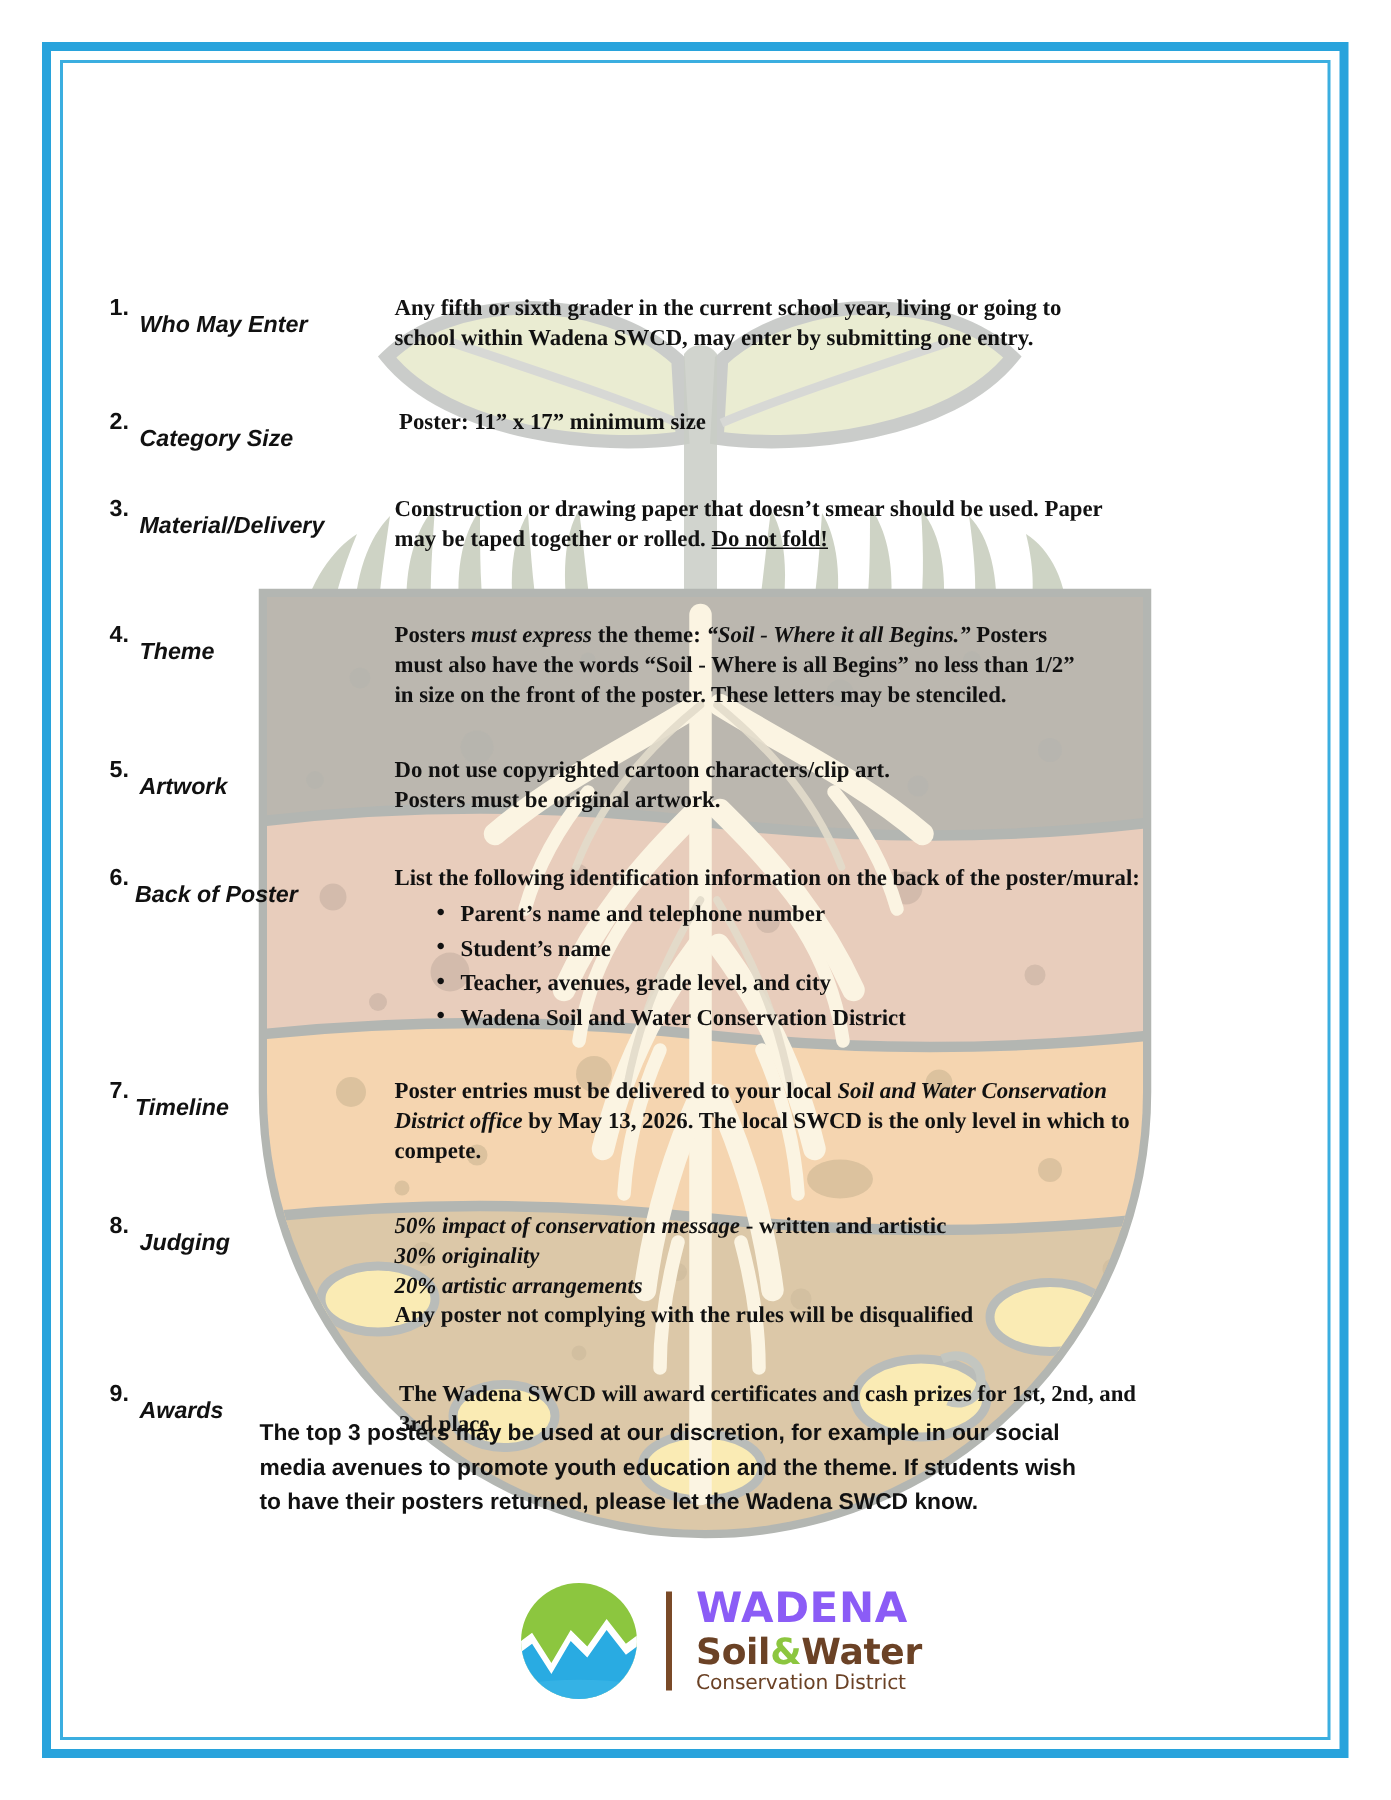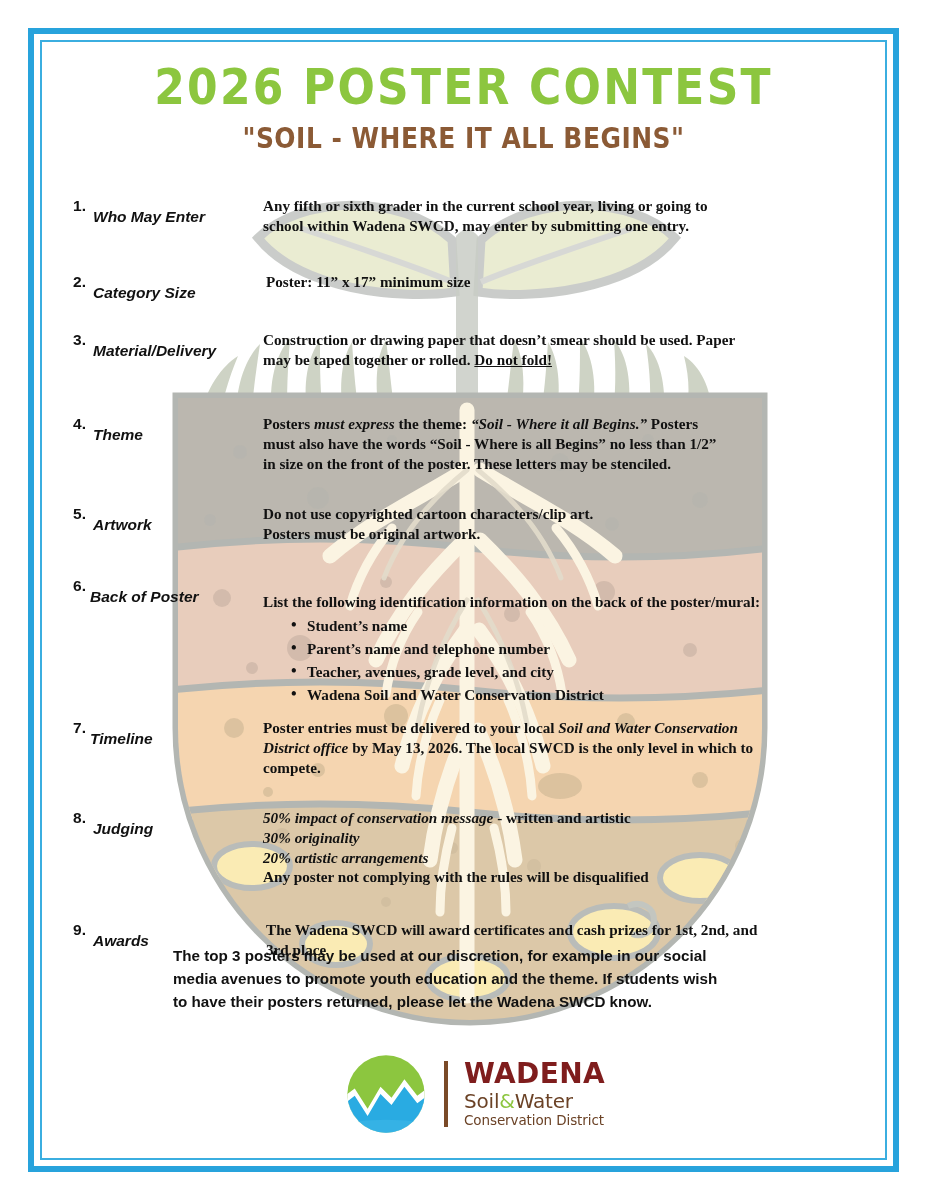--- a/index.html
+++ b/index.html
@@ -185,27 +185,27 @@
     height: 66px;
     background: #7A4A28;
     margin: 0 16px 0 12px;
     flex: 0 0 auto;
   }
   #logo-text { flex: 0 0 auto; line-height: 1; }
   #logo-wadena {
     font-family: "DejaVu Sans", sans-serif;
     font-size: 28px;
     font-weight: bold;
-    color: #7f1d1d;
+    color: #8b5cf6;
     letter-spacing: 0.4px;
   }
   #logo-sw {
     font-family: "DejaVu Sans", sans-serif;
-    font-size: 20px;
-    font-weight: normal;
+    font-size: 24px;
+    font-weight: bold;
     color: #6B4226;
     margin-top: 3px;
     letter-spacing: -0.2px;
   }
   #logo-sw .amp { color: #8CC63F; }
   #logo-cd {
     font-family: "DejaVu Sans", sans-serif;
     font-size: 13.5px;
     font-weight: normal;
     color: #6B4226;
@@ -337,24 +337,20 @@
       </g>
     </g>
   </g>
 </svg>
 
 <div id="frame-outer"></div>
 <div id="frame-inner"></div>
 
 <div id="content">
 
-  <div id="title-block">
-    <div id="main-title">2026 POSTER CONTEST</div>
-    <div id="sub-title">"SOIL - WHERE IT ALL BEGINS"</div>
-  </div>
 
   <div id="rules">
 
     <div class="rule" style="height:76px;">
       <span class="rule-num">1.</span>
       <span class="rule-label">Who May Enter</span>
       <span class="rule-body">
         <span class="line">Any fifth or sixth grader in the current school year, living or going to</span>
         <span class="line">school within Wadena SWCD, may enter by submitting one entry.</span>
       </span>
@@ -392,25 +388,25 @@
       <span class="rule-label">Artwork</span>
       <span class="rule-body">
         <span class="line">Do not use copyrighted cartoon characters/clip art.</span>
         <span class="line">Posters must be original artwork.</span>
       </span>
     </div>
 
     <div class="rule" style="height:142px;">
       <span class="rule-num">6.</span>
       <span class="rule-label" style="padding-left:4px;">Back of Poster</span>
-      <span class="rule-body" style="width:614px;margin-top:16px;">
+      <span class="rule-body" style="width:614px;">
         <span class="line">List the following identification information on the back of the poster/mural:</span>
         <ul class="bullets">
+          <li>Parent’s name and telephone number</li>
           <li>Student’s name</li>
-          <li>Parent’s name and telephone number</li>
           <li>Teacher, avenues, grade level, and city</li>
           <li>Wadena Soil and Water Conservation District</li>
         </ul>
       </span>
     </div>
 
     <div class="rule" style="height:90px;">
       <span class="rule-num">7.</span>
       <span class="rule-label" style="padding-left:4px;">Timeline</span>
       <span class="rule-body" style="width:614px;">

